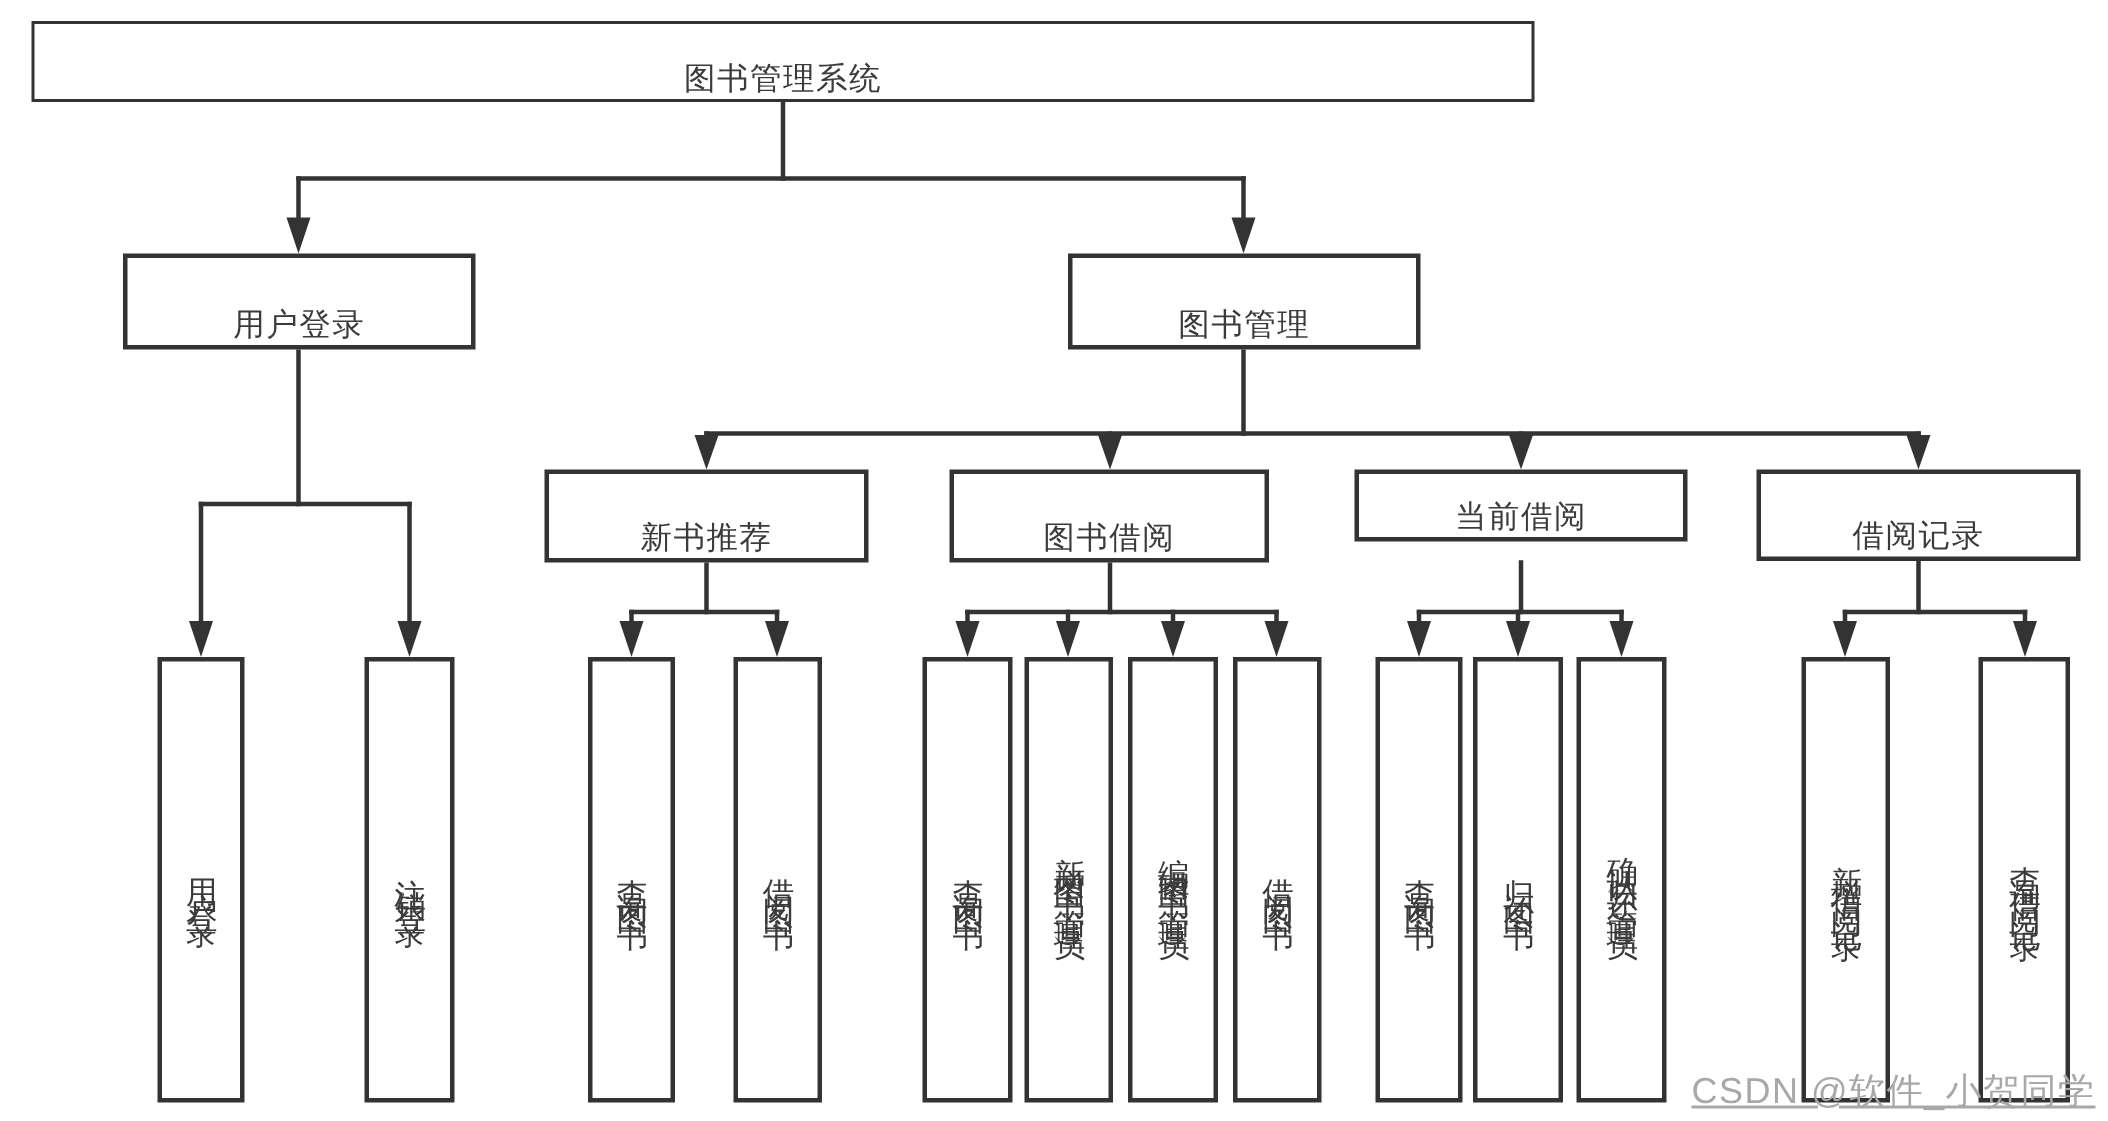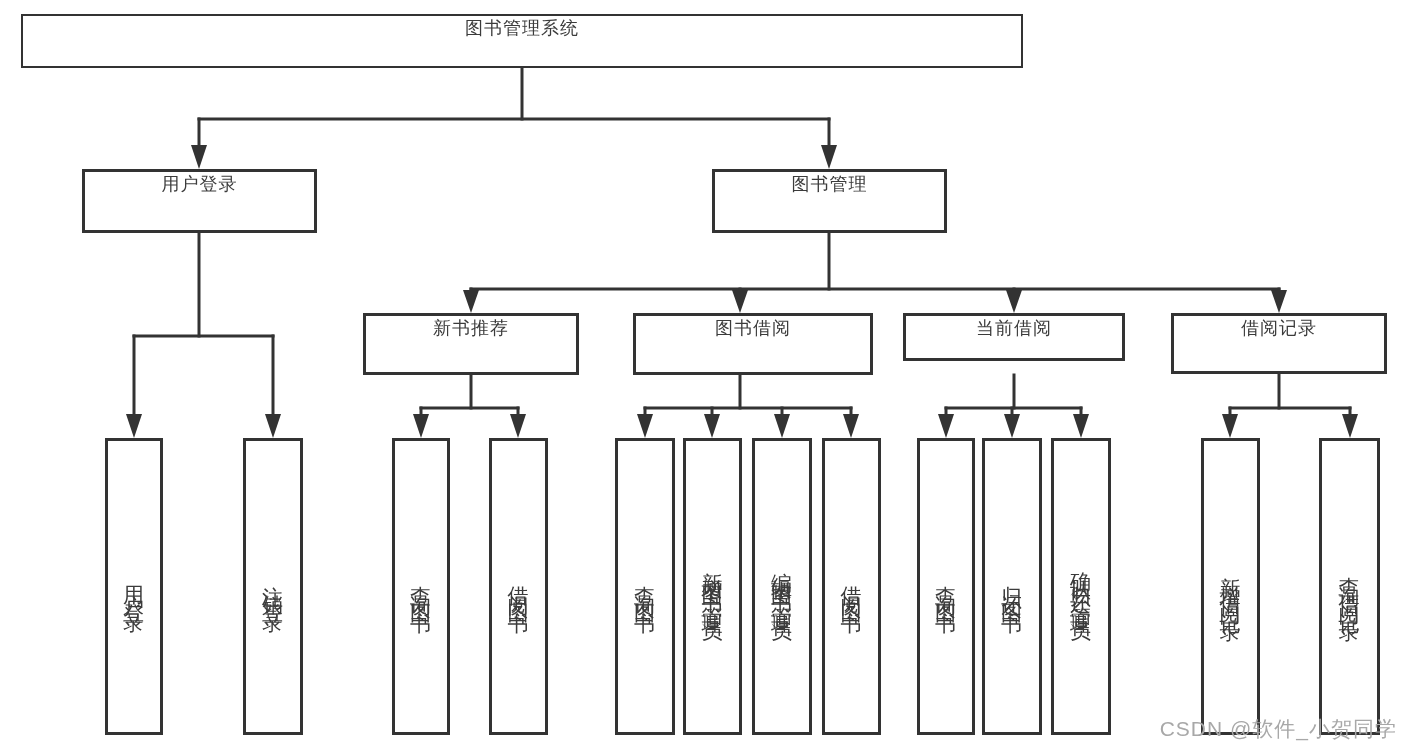--- a/index.html
+++ b/index.html
@@ -18,45 +18,46 @@
     overflow:hidden;
   }
   .wires{position:absolute;left:0;top:0;width:1405px;height:747px;}
   .cl{stroke:var(--line);stroke-width:3;stroke-linecap:square;fill:none;}
   .ah{fill:var(--line);stroke:none;}
   .node{
     position:absolute;
     background:#fff;
     border:3px solid var(--line);
     box-sizing:border-box;
-    display:flex;align-items:flex-start;justify-content:center;
-    font-size:18px;
+    display:flex;align-items:flex-end;justify-content:center;
+    font-size:21px;
     letter-spacing:1px;
     white-space:nowrap;
   }
   .leaf{
     position:absolute;
     background:#fff;
     border:3px solid var(--line);
     box-sizing:border-box;
     display:flex;align-items:center;justify-content:center;
     font-size:21px;
   }
   .leaf .vlabel{
     writing-mode:vertical-rl;
     text-orientation:mixed;
     letter-spacing:9px;
     line-height:1;
   }
   .watermark{
     position:absolute;
     right:8px;bottom:4px;
-    font-size:21px;
+    font-size:24px;
     color:var(--watermark);
     letter-spacing:1px;
+    text-decoration:underline;
   }
 </style>
 </head>
 <body>
 
 <div class="stage">
 
   <svg class="wires" viewBox="0 0 1405 747" xmlns="http://www.w3.org/2000/svg">
 
     <g>
@@ -140,21 +141,21 @@
   <div class="node" style="left:82px;top:169px;width:235px;height:64px;">
     <span>用户登录</span>
   </div>
   <div class="node" style="left:363px;top:313px;width:216px;height:62px;">
     <span>新书推荐</span>
   </div>
 
   <div class="node" style="left:712px;top:169px;width:235px;height:64px;">
     <span>图书管理</span>
   </div>
-  <div class="node" style="left:633px;top:313px;width:240px;height:62px;">
+  <div class="node" style="left:633px;top:313px;width:213px;height:62px;">
     <span>图书借阅</span>
   </div>
   <div class="node" style="left:903px;top:313px;width:222px;height:48px;">
     <span>当前借阅</span>
   </div>
   <div class="node" style="left:1171px;top:313px;width:216px;height:61px;">
     <span>借阅记录</span>
   </div>
 
   <div class="leaf" style="left:105px;top:438px;width:58px;height:297px;">

